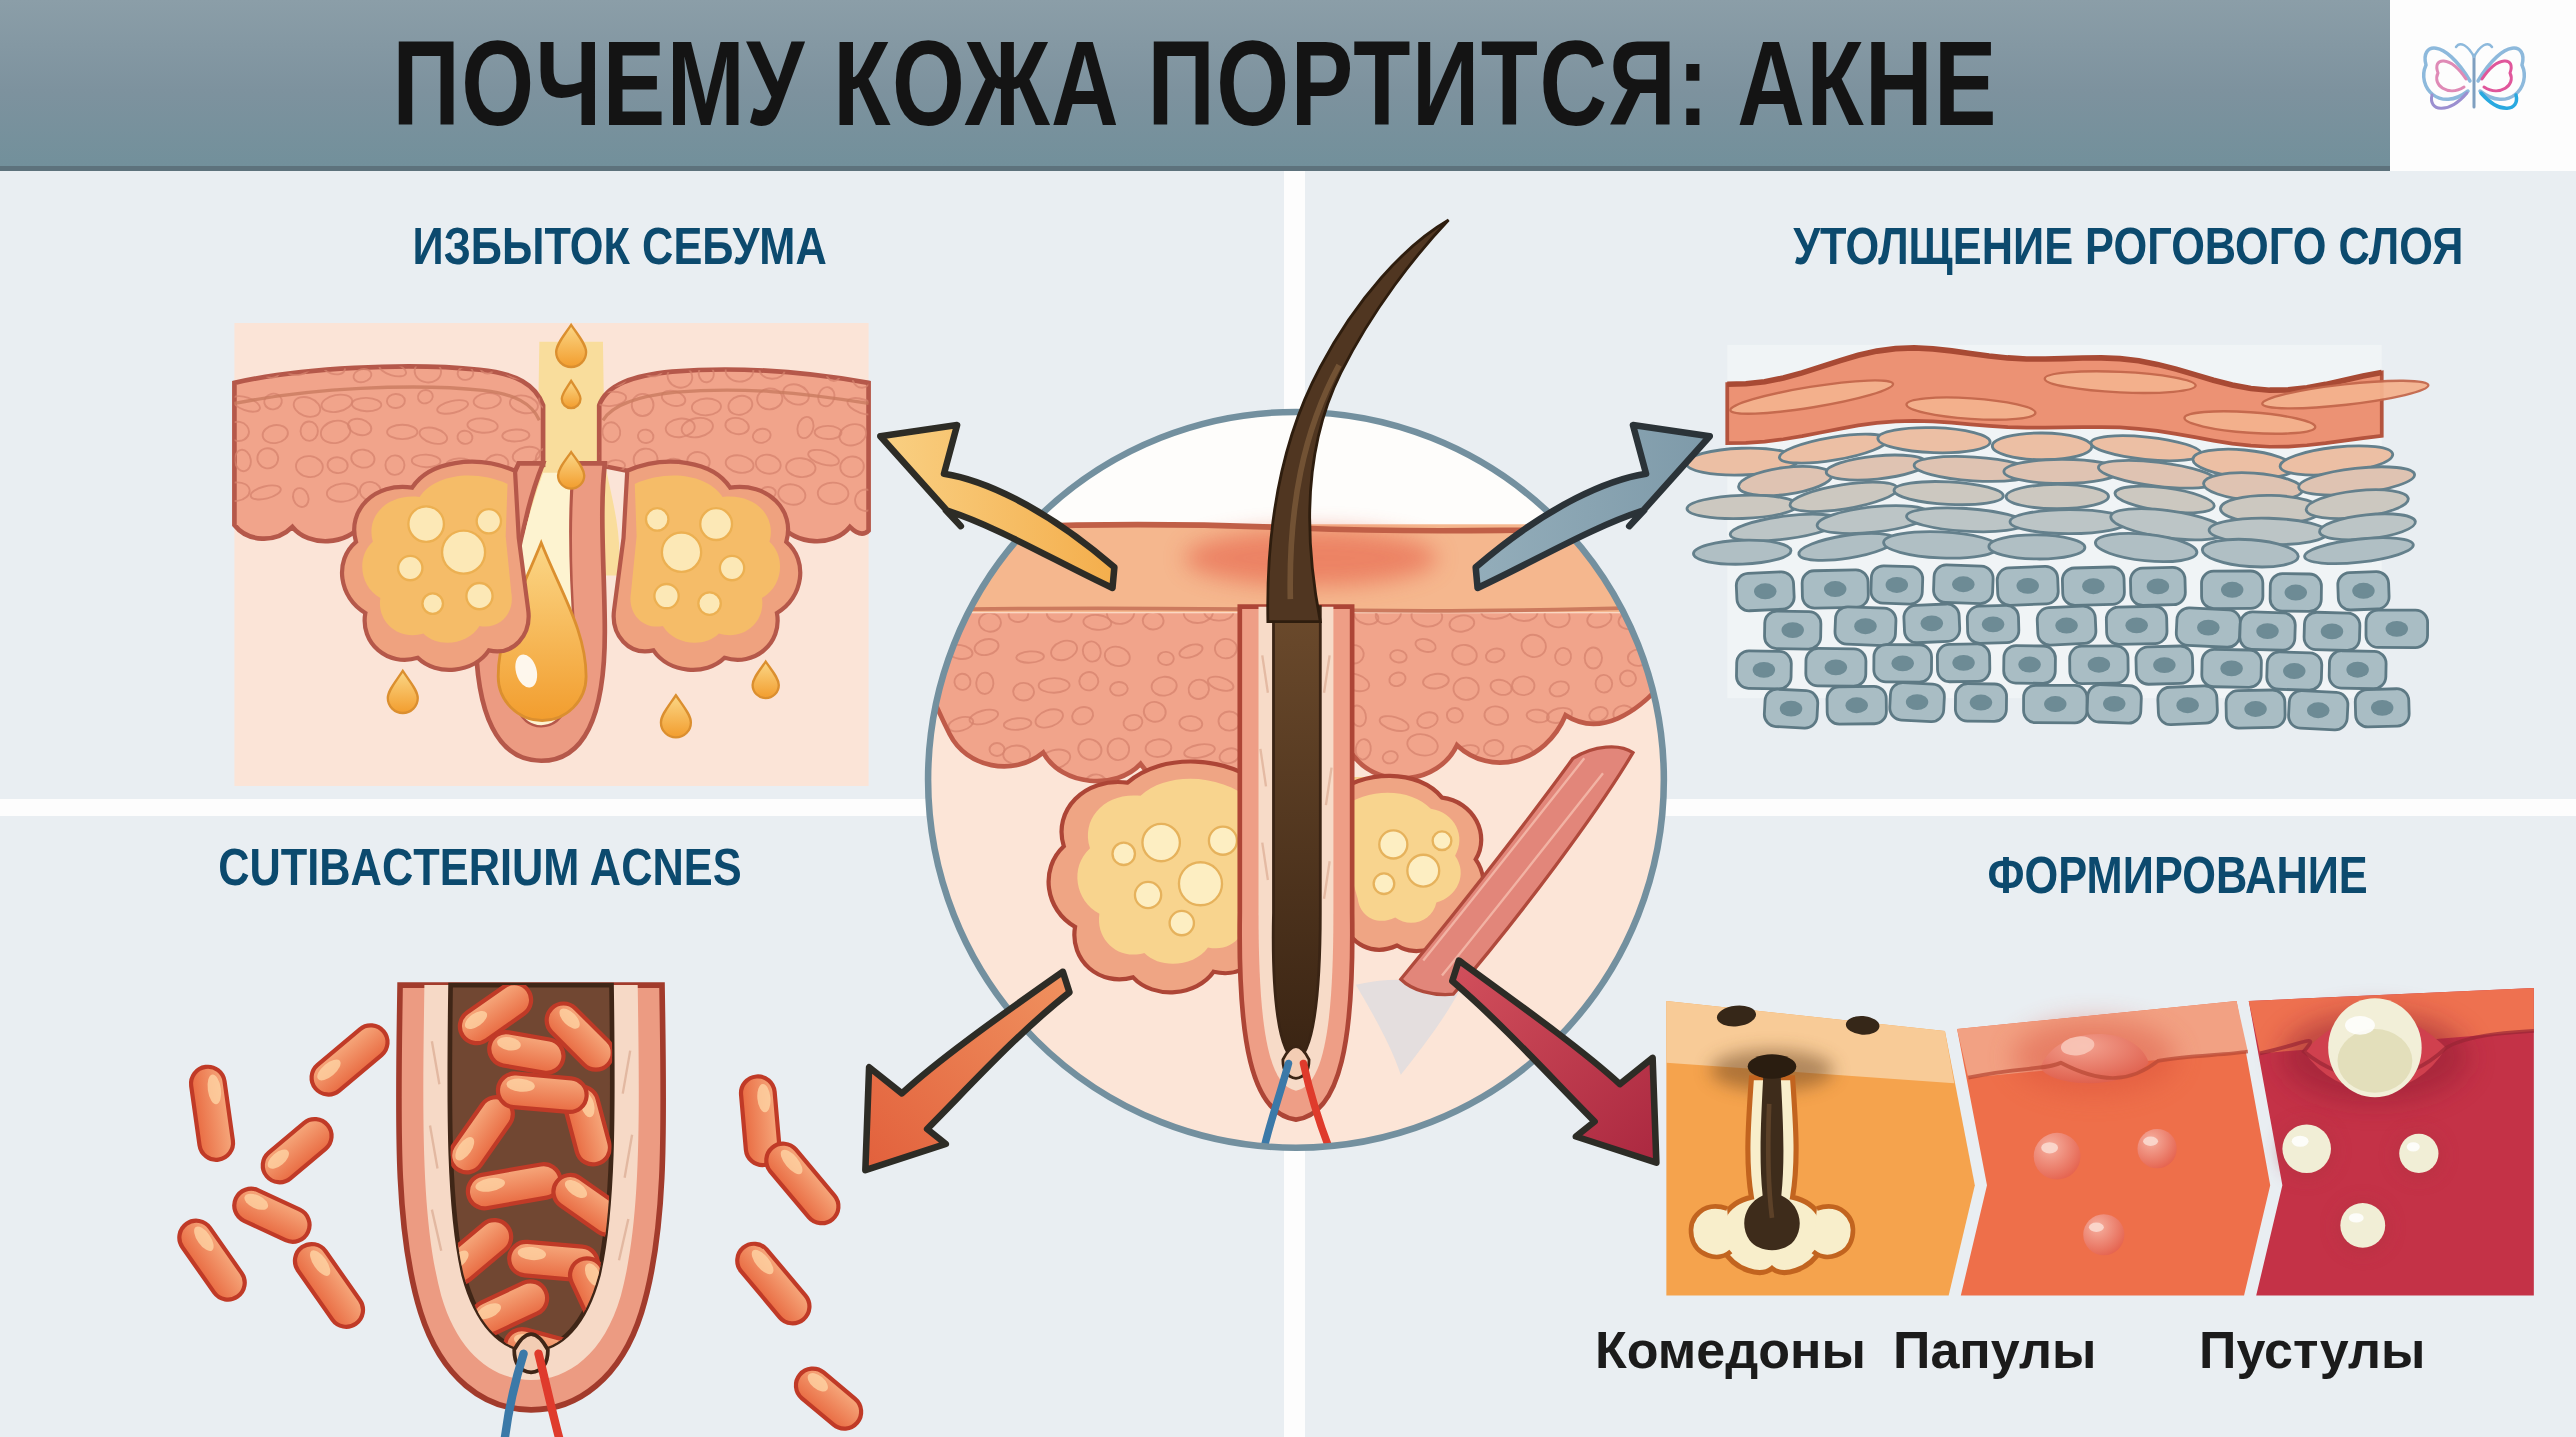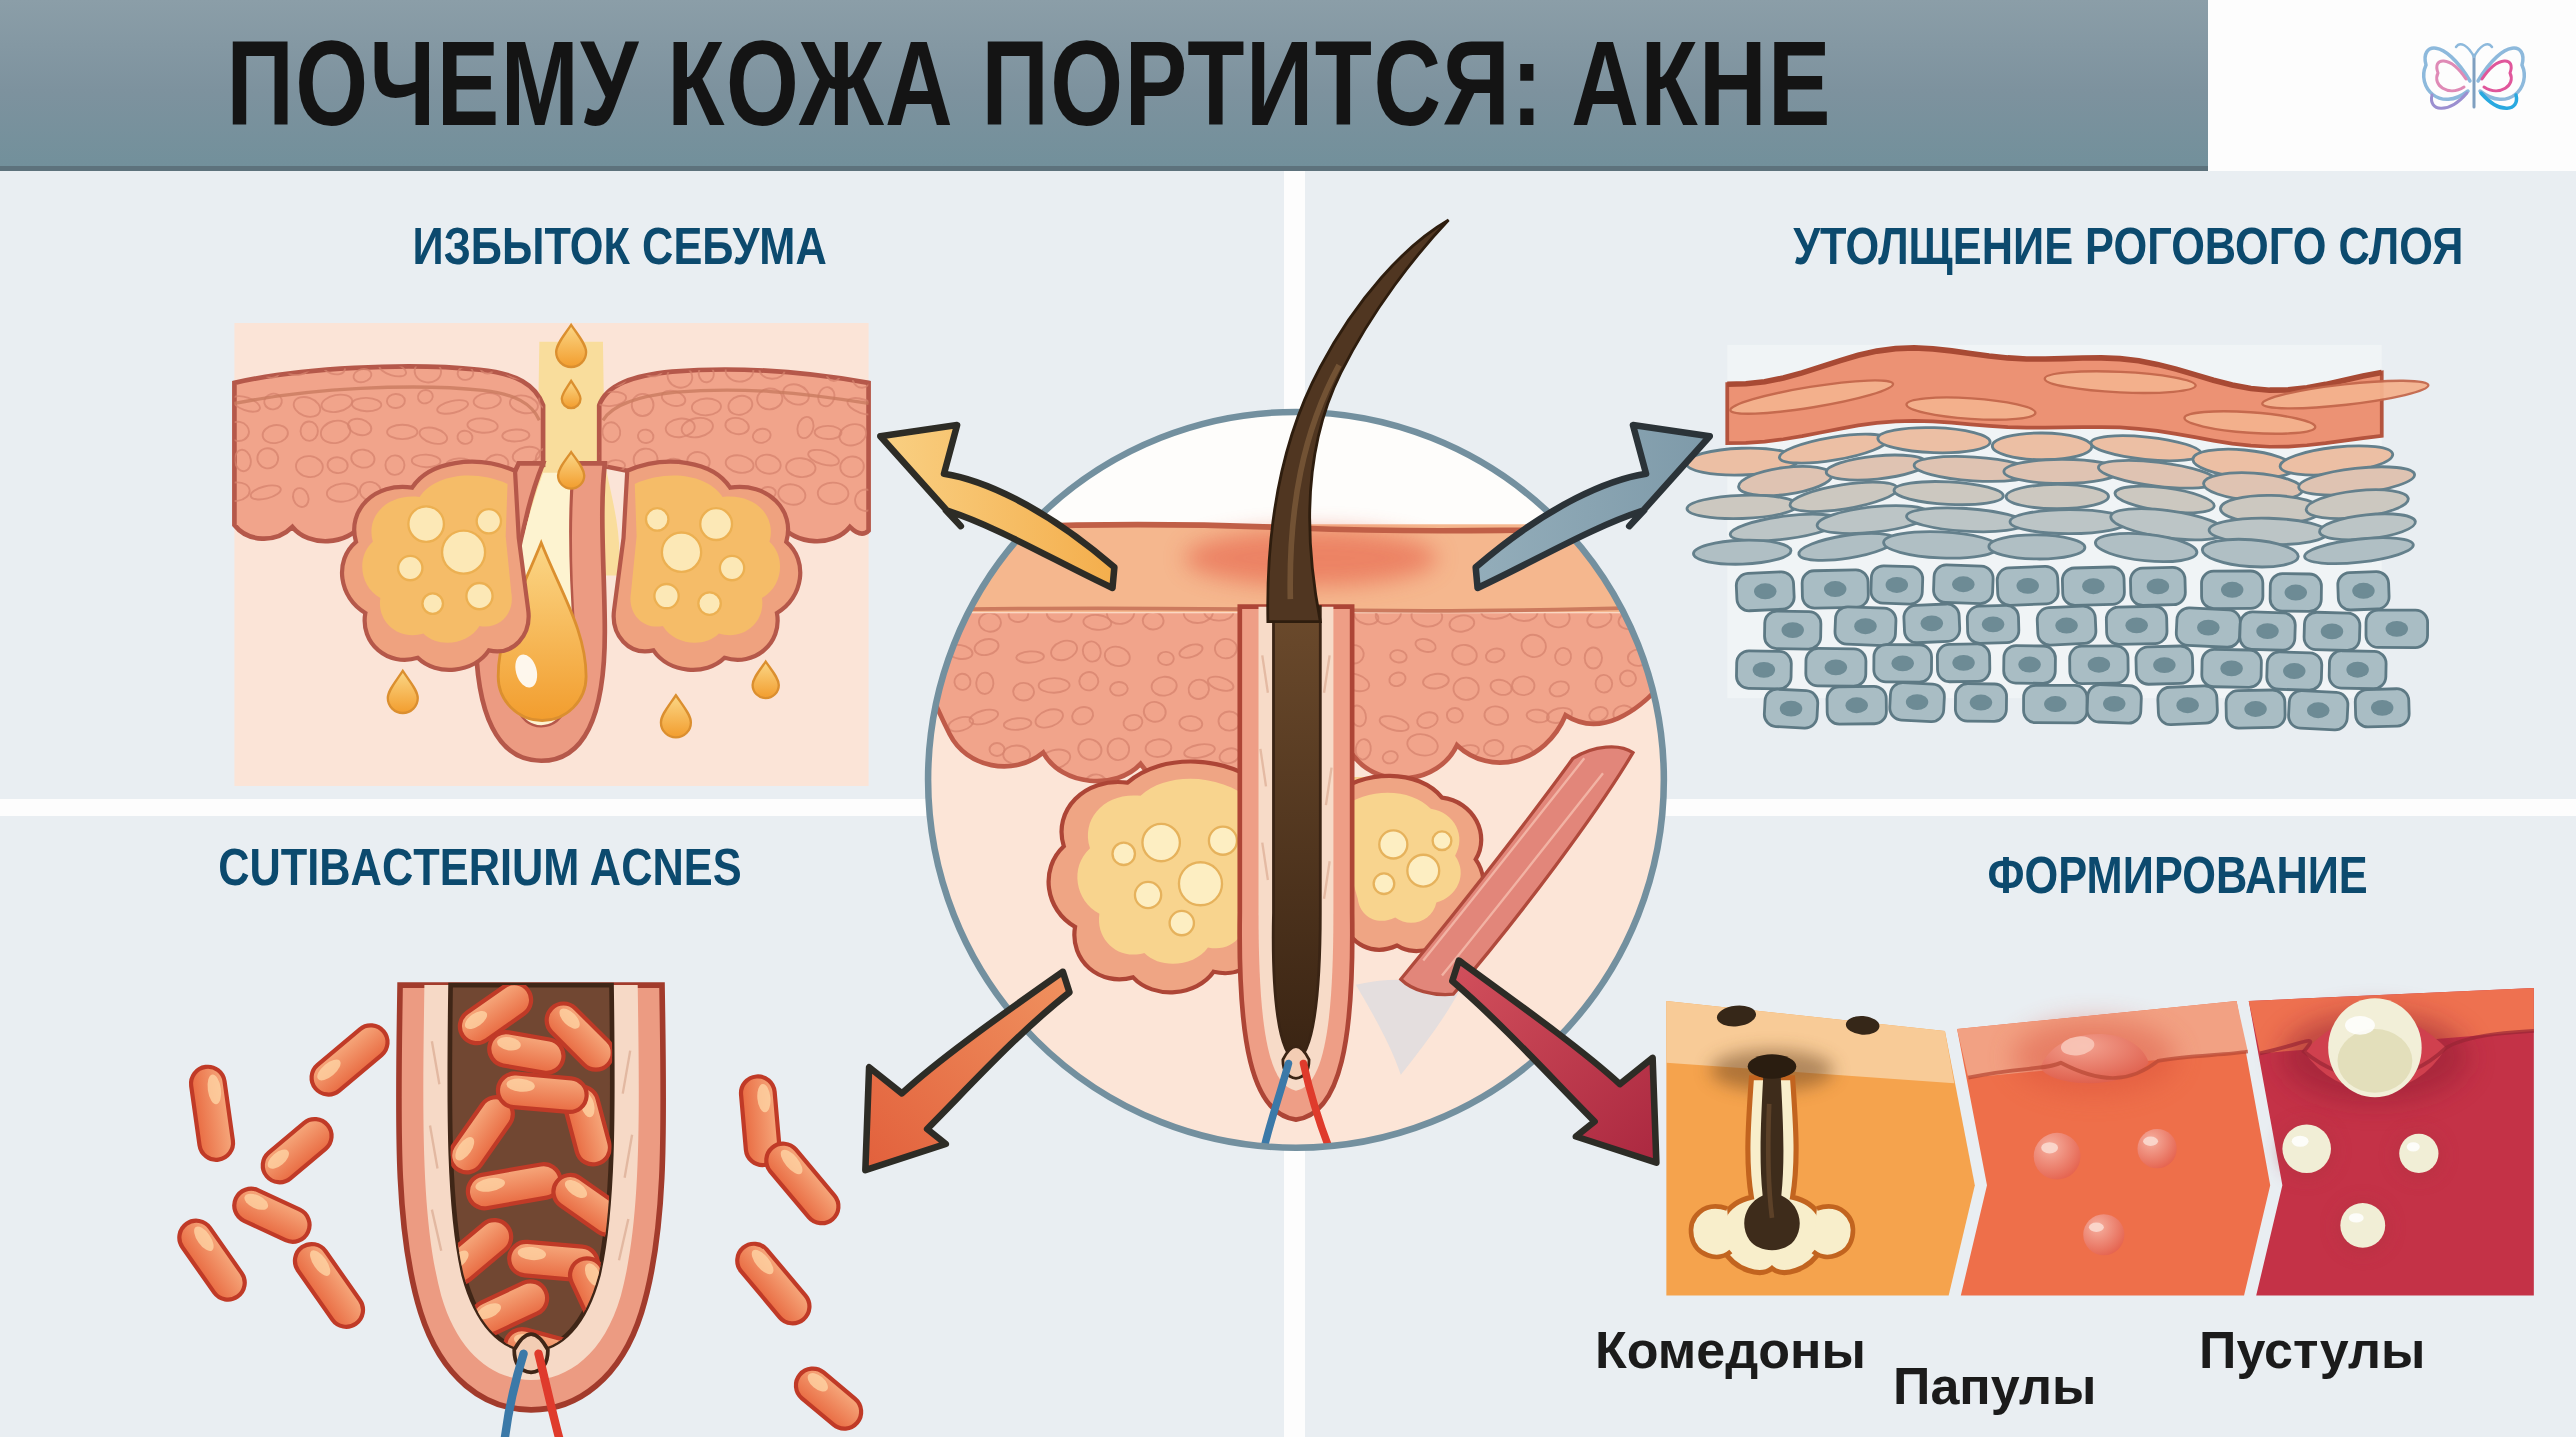--- a/index.html
+++ b/index.html
@@ -1,21 +1,21 @@
 <!DOCTYPE html>
 <html style="font-size:15px"><head>
 <meta charset="utf-8">
 <style>
   html,body{margin:0;padding:0;background:#fff}
   body{width:2576px;height:1438px;font-family:"Liberation Sans",sans-serif}
   .poster{position:relative;width:2576px;height:1438px;overflow:hidden;background:#fdfdfd}
   .quad{position:absolute;background:#e9eef2}
-  .header{position:absolute;left:0;top:0;width:2208px;height:166px;
+  .header{position:absolute;left:0;top:0;width:2390px;height:166px;
     background:linear-gradient(180deg,#8b9ea8 0%,#7d929e 55%,#72909b 100%);
-    border-bottom:5.6px solid #5d727c;display:flex;align-items:center;z-index:5}
+    border-bottom:5.6px solid #5d727c;display:flex;align-items:center;justify-content:center;z-index:5}
   .title{font-size:120px;font-weight:700;color:#141414;letter-spacing:1.9px;white-space:nowrap}
   .condX{display:inline-block;transform:scaleX(.78);transform-origin:center}
   .h-sec{position:absolute;text-align:center;font-weight:700;color:#0c4a6e;font-size:51px;line-height:73px;white-space:nowrap;z-index:4}
   .cond85{display:inline-block;transform:scaleX(.85);transform-origin:center}
   .stage{position:absolute;font-size:52px;font-weight:600;color:#1b1b1b;white-space:nowrap;z-index:4}
   svg{position:absolute;overflow:visible}
   .z1{z-index:1}.z2{z-index:2}
 </style>
 </head>
 <body>
@@ -54,21 +54,21 @@
   </div>
   <div class="h-sec" style="left:12px;top:831px;width:936px">
     <div><span class="cond85">CUTIBACTERIUM ACNES</span></div>
   </div>
   <div class="h-sec" style="left:1710px;top:839px;width:936px">
     <span class="cond85">ФОРМИРОВАНИЕ</span>
   </div>
 
   <div class="stage" style="left:1595px;top:1320px;width:393px">
     <span>Комедоны</span></div>
-  <div class="stage" style="left:1893px;top:1356px;width:393px">
+  <div class="stage" style="left:1893px;top:1320px;width:393px">
     <span>Папулы</span></div>
   <div class="stage" style="left:2199px;top:1320px;width:393px">
     <span>Пустулы</span></div>
 
   <svg class="z1" id="svg-sebum" style="left:234px;top:323px" width="635" height="463" viewBox="0 0 678 495">
     <defs>
       <linearGradient id="dropG" x1="0" y1="0" x2="0" y2="1">
         <stop offset="0" stop-color="#fbd787"></stop>
           <stop offset="1" stop-color="#f29d2e"></stop>
       </linearGradient>

